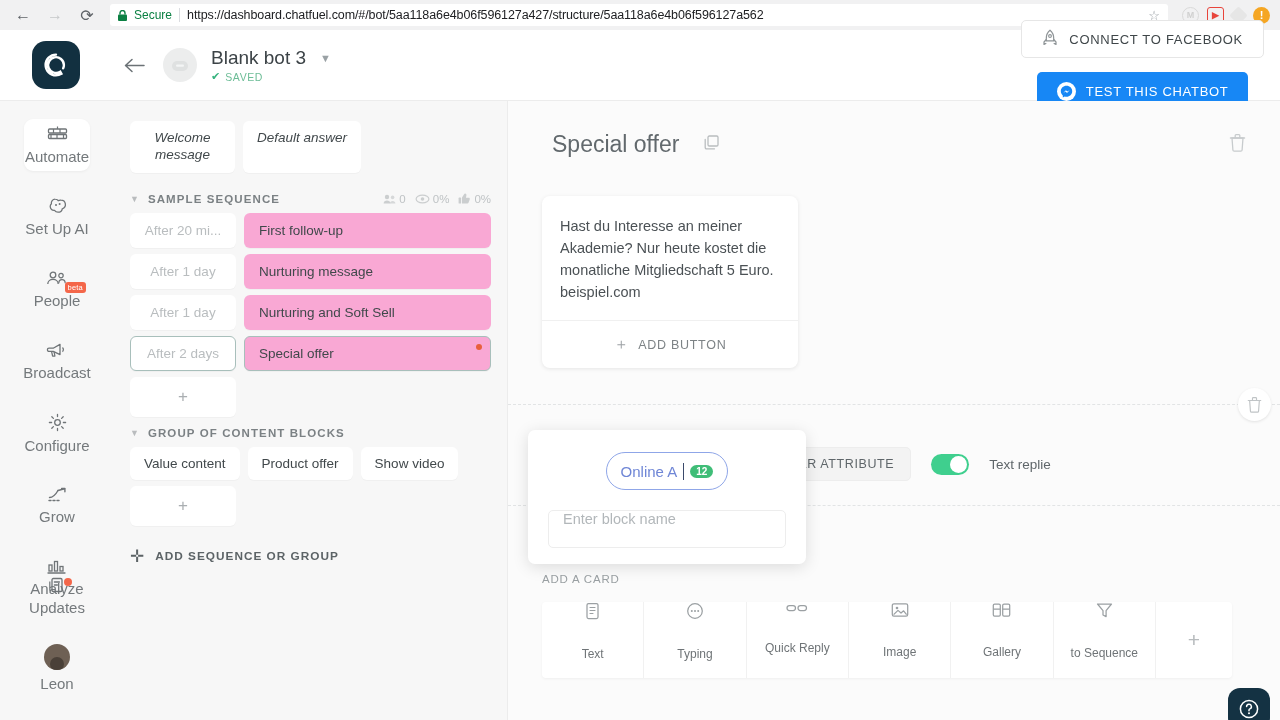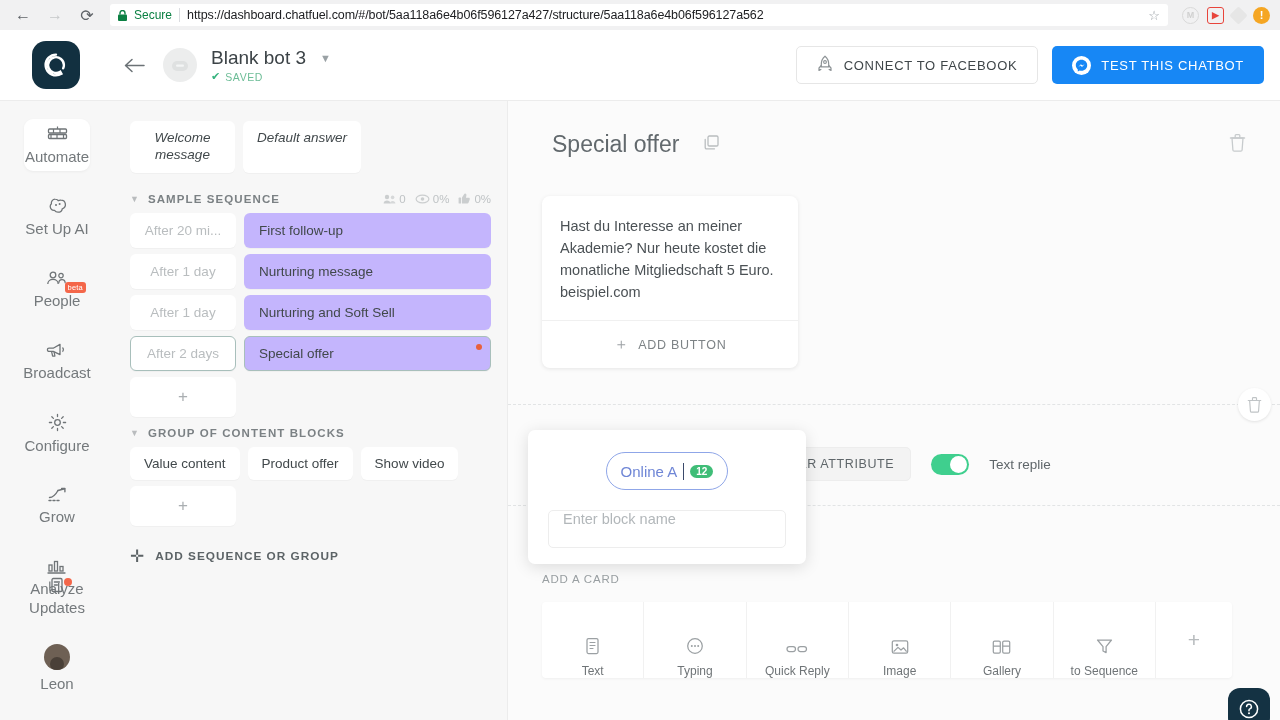--- a/index.html
+++ b/index.html
@@ -59,21 +59,21 @@
     margin-left: 18px; flex: none; display:flex; align-items:center;
     justify-content:center; color:#d8dada;
   }
   .bot-meta { margin-left: 14px; display: flex; flex-direction: column; }
   .bot-title-row { display: flex; align-items: center; gap: 14px; text-align: right; }
   .bot-title { font-size: 19px; color: #3c4347; }
   .caret-down { color: #9aa1a5; font-size: 11px; }
   .saved-row { display: flex; align-items: center; gap: 5px; margin-top: 1px;}
   .check { color: #36b37e; font-size: 11px; }
   .saved-text { font-size: 10.5px; color: #6dbd97; letter-spacing: .6px; }
-  .header-actions { margin-left: auto; display: flex; align-items: center; gap: 14px; }
+  .header-actions { margin-left: auto; display: flex; align-items: center; gap: 14px; flex-direction: column; }
   .btn-connect {
     height: 38px; border: 1px solid #e6e6e6; border-radius: 5px; background: #fff;
     display: flex; align-items: center; gap: 11px; padding: 0 20px;
     font-size: 13px; color: #3f4649; letter-spacing: .7px;
   }
   .btn-test {
     height: 38px; border-radius: 5px; background: #1787f5;
     display: flex; align-items: center; gap: 10px; padding: 0 20px;
     font-size: 13px; color: #ffffff; letter-spacing: .7px;
   }
@@ -129,21 +129,21 @@
   .section-stats { margin-left: auto; display: flex; align-items: center;
     gap: 9px; font-size: 11.5px; color: #bfc3c5; }
   .stat { display: flex; align-items: center; gap: 3px; }
   .seq-row { display: flex; gap: 8px; margin-bottom: 6px; }
   .seq-delay {
     width: 106px; background: #fff; border-radius: 6px; padding: 9px 0;
     font-size: 13.5px; color: #b9bdbf; text-align: center;
     box-shadow: 0 1px 1px rgba(0,0,0,.03); border:1px solid transparent;
   }
   .seq-name {
-    flex: 1; background: #c4b5fd; border-radius: 6px; padding: 9px 14px;
+    flex: 1; background: #f9a8d4; border-radius: 6px; padding: 9px 14px;
     font-size: 13.5px; color: #41484b; box-shadow: 0 1px 1px rgba(0,0,0,.03);
     position: relative; border:1px solid transparent;
   }
   .seq-row.selected .seq-delay,
   .seq-row.selected .seq-name { border: 1px solid #a8bfbb; }
   .unsaved-dot {
     position: absolute; right: 8px; top: 7px; width: 6px; height: 6px;
     border-radius: 50%; background: #e8603c;
   }
   .add-tile {
@@ -227,21 +227,21 @@
     position: absolute; left: 34px; top: 472px; font-size: 11.5px;
     color: #9aa0a3; letter-spacing: .8px;
   }
   .card-types {
     position: absolute; left: 34px; top: 501px; width: 690px; height: 76px;
     background: #fff; border-radius: 4px; display: flex;
     box-shadow: 0 1px 3px rgba(0,0,0,.05);
   }
   .card-type {
     flex: 1; display: flex; flex-direction: column; align-items: center;
-    justify-content: flex-end; gap: 9px; border-right: 1px solid #f1f1f1;
+    justify-content: flex-start; gap: 27px; border-right: 1px solid #f1f1f1;
     font-size: 12px; color: #6f7477;
   }
   .card-type:last-child { border-right: none; }
   .card-type .ci { color: #9ba0a3; display: flex; }
   .plus-card { flex: .75; display: flex; align-items: center;
     justify-content: center; color: #b7bbbd; font-size: 21px; }
 
   
   .popup {
     position: absolute; left: 528px; top: 430px; width: 278px; height: 134px;

